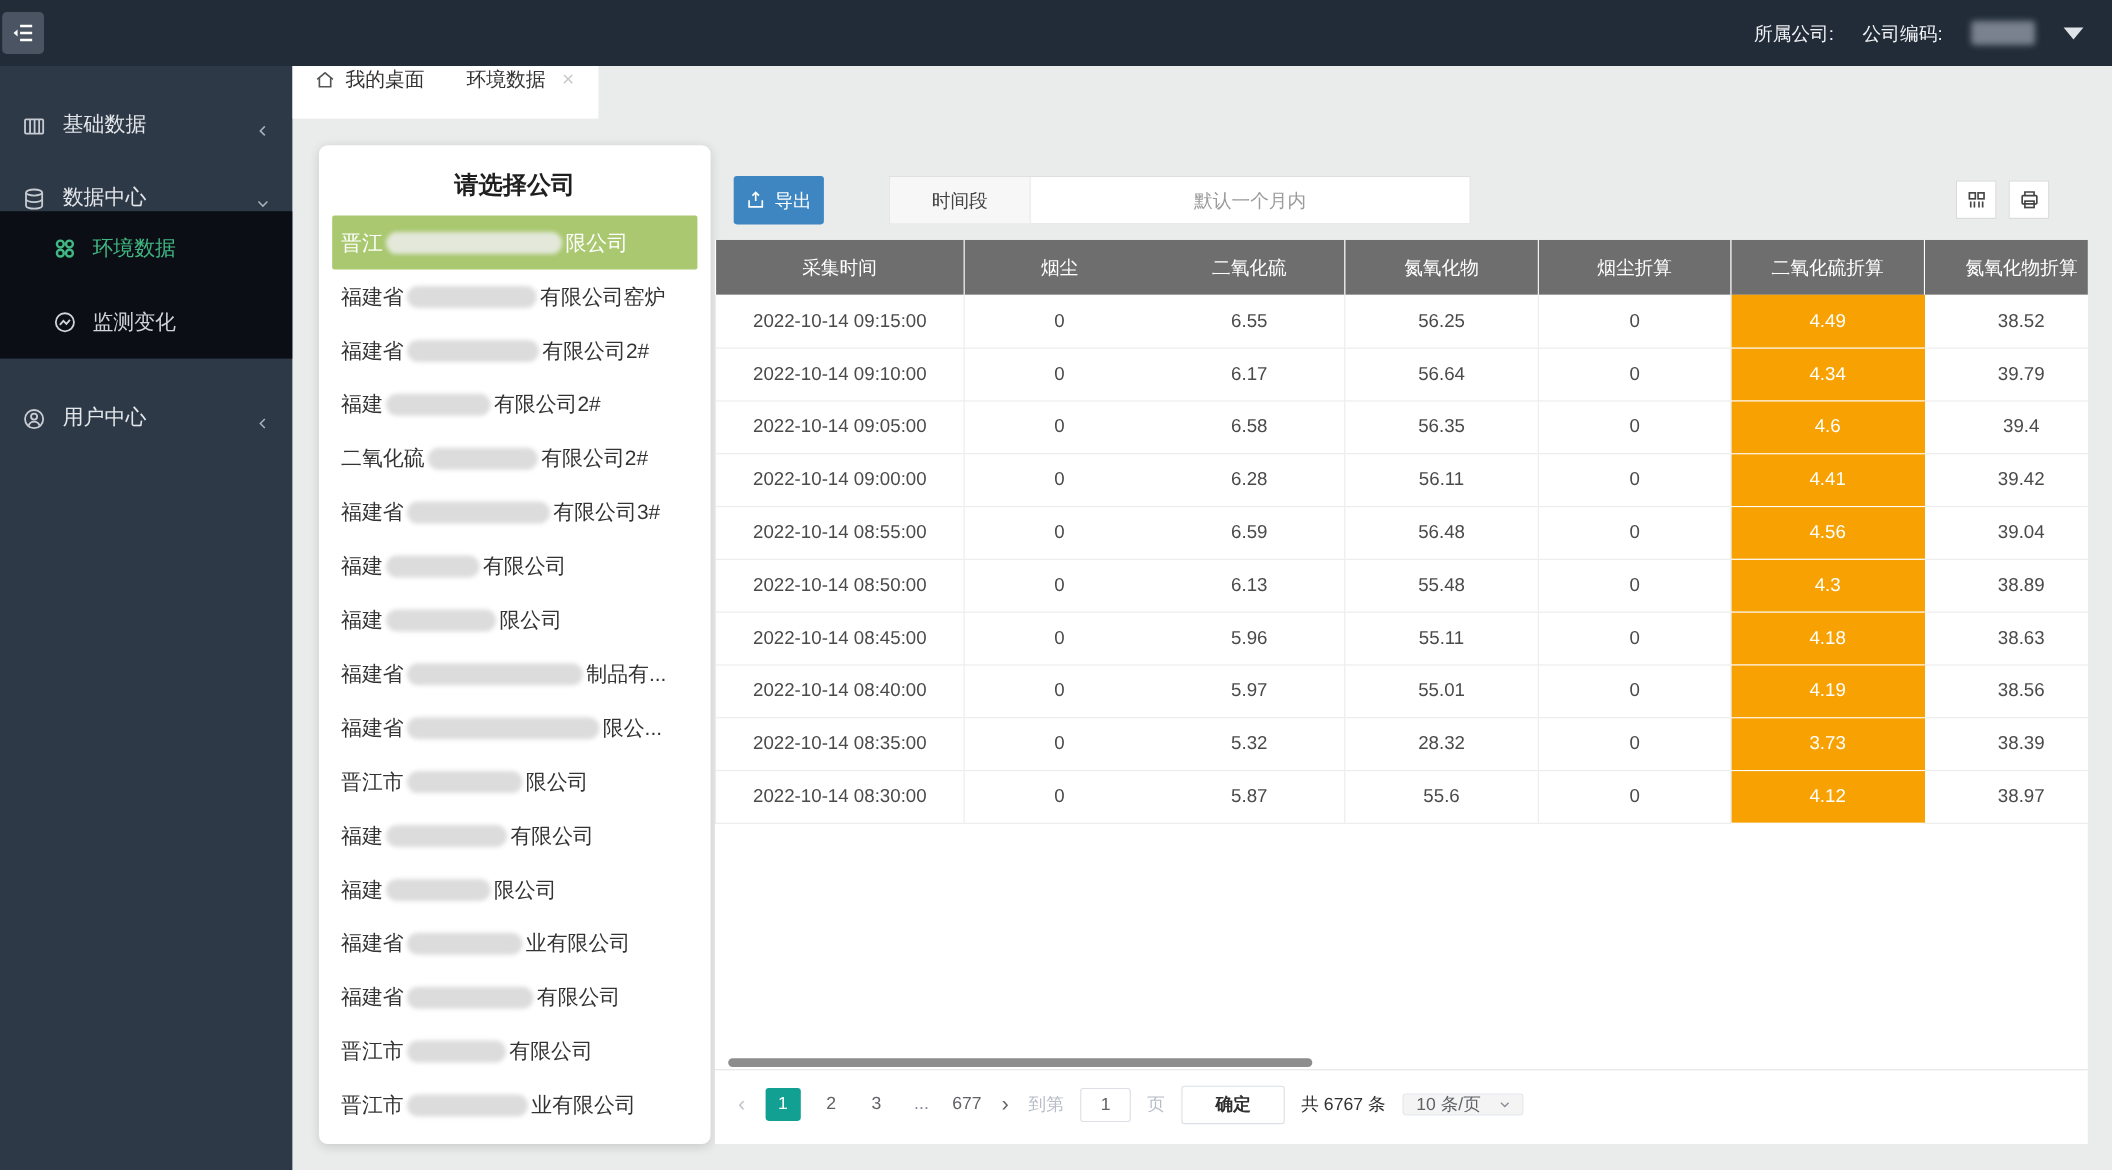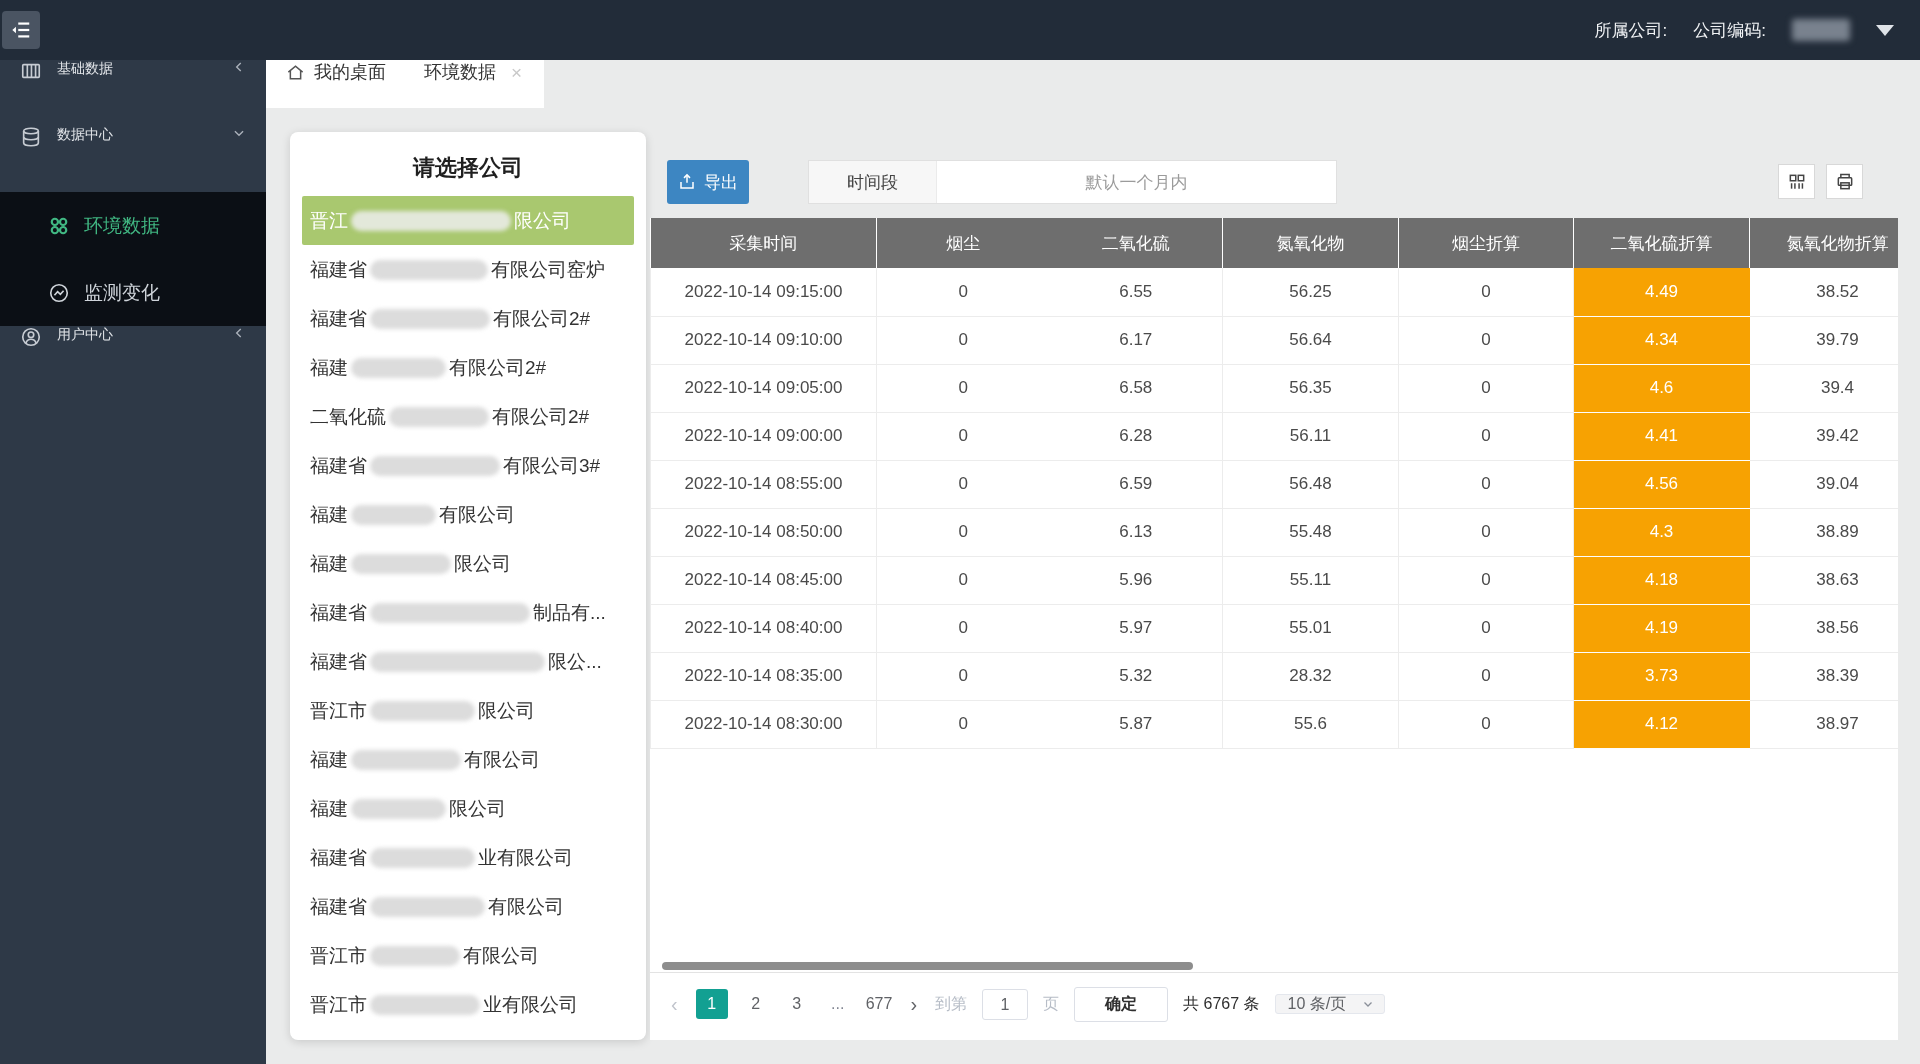--- a/index.html
+++ b/index.html
@@ -14,21 +14,21 @@
   .hamburger { width:38px; height:38px; margin-left:2px; background:#4a5462; border-radius:4px;
                display:flex; align-items:center; justify-content:center; color:#fff; cursor:pointer; }
   .header-right { margin-left:auto; display:flex; align-items:center; gap:26px; padding-right:26px;
                   color:#f2f4f6; font-size:17px; }
   .blur-chip { width:58px; height:22px; border-radius:3px; background:#79828e; filter:blur(3px); }
   .caret-down { width:0; height:0; border-left:9px solid transparent; border-right:9px solid transparent;
                 border-top:11px solid #dfe3e8; }
 
   
   .sidebar { position:absolute; top:60px; left:0; width:266px; bottom:0; background:#2e3947; }
-  .side-item { position:relative; height:66px; display:flex; align-items:flex-start; color:#e3e6ea; font-size:14px; cursor:pointer; }
+  .side-item { position:relative; height:66px; display:flex; align-items:flex-end; color:#e3e6ea; font-size:19px; cursor:pointer; }
   .side-item .ic { position:absolute; left:20px; color:#c7ccd3; }
   .side-item .lbl { margin-left:57px; }
   .side-item .chev { position:absolute; right:20px; color:#aab1ba; }
   .submenu { background:#0b0f15; }
   .sub-item { position:relative; height:67px; display:flex; align-items:center; color:#cfd4da; font-size:19px; cursor:pointer; }
   .sub-item .ic { position:absolute; left:48px; color:#cfd4da; }
   .sub-item .lbl { margin-left:84px; }
   .sub-item.active, .sub-item.active .ic { color:#41b883; }
 
   

